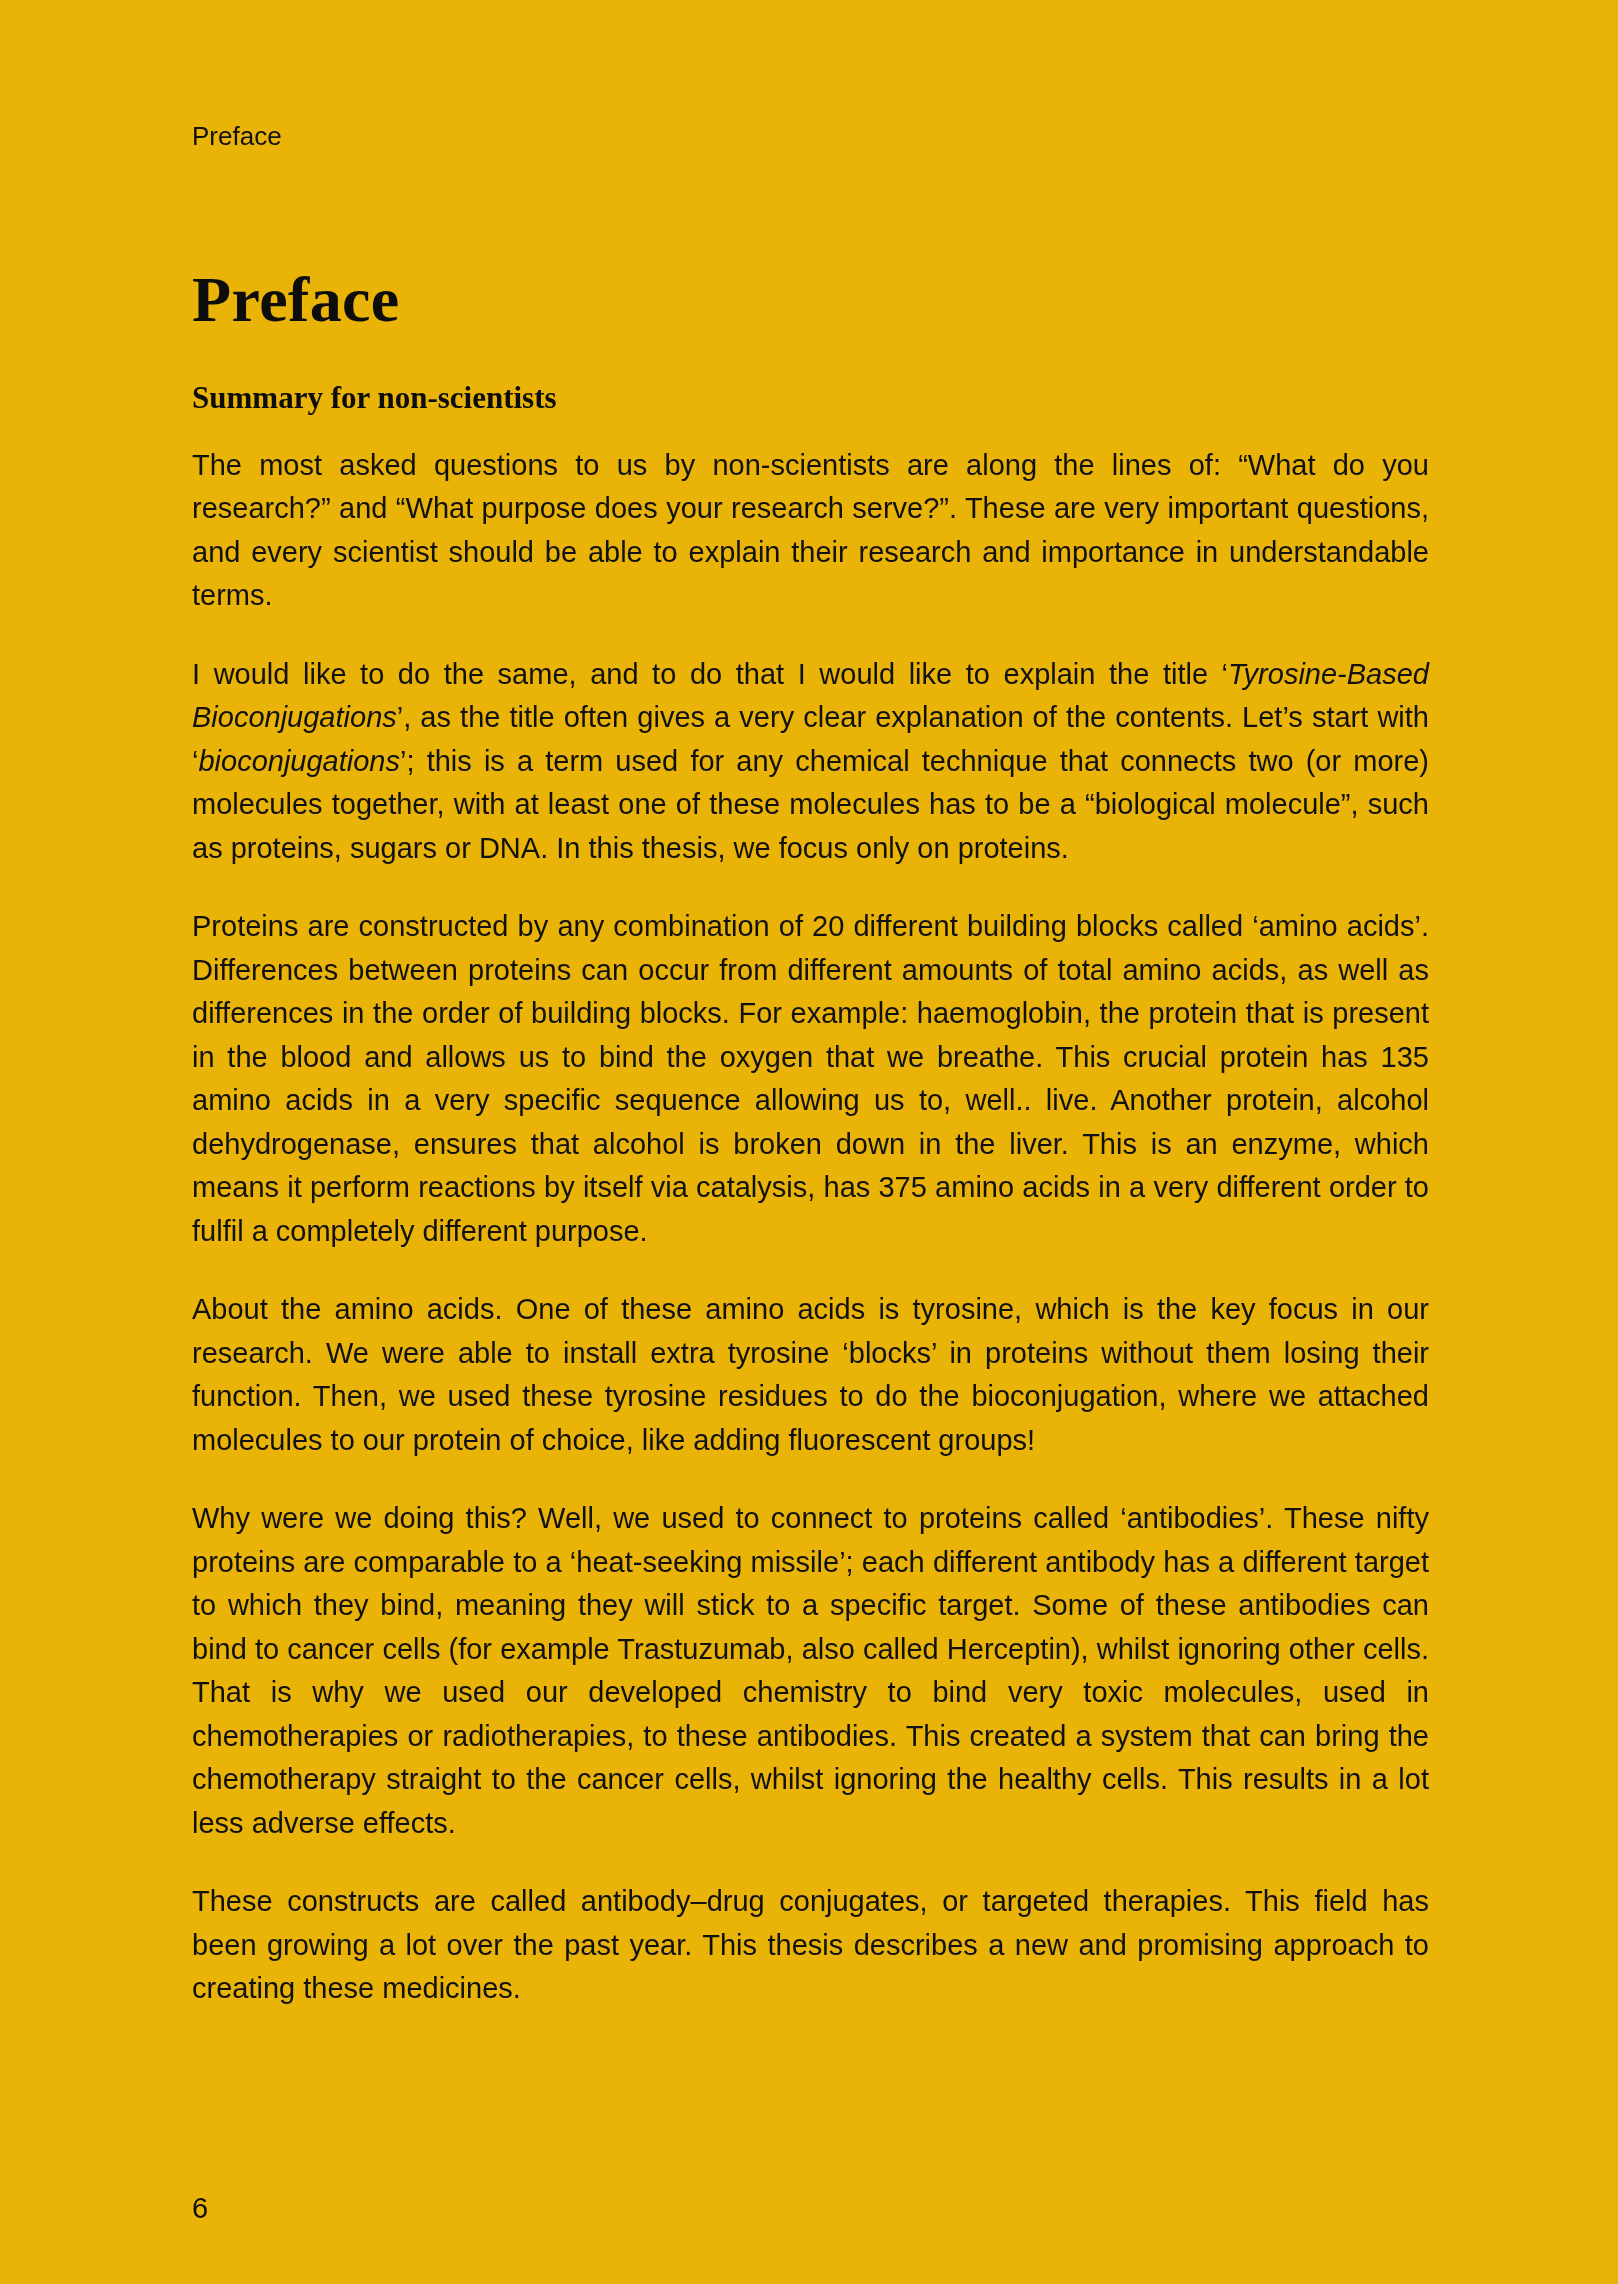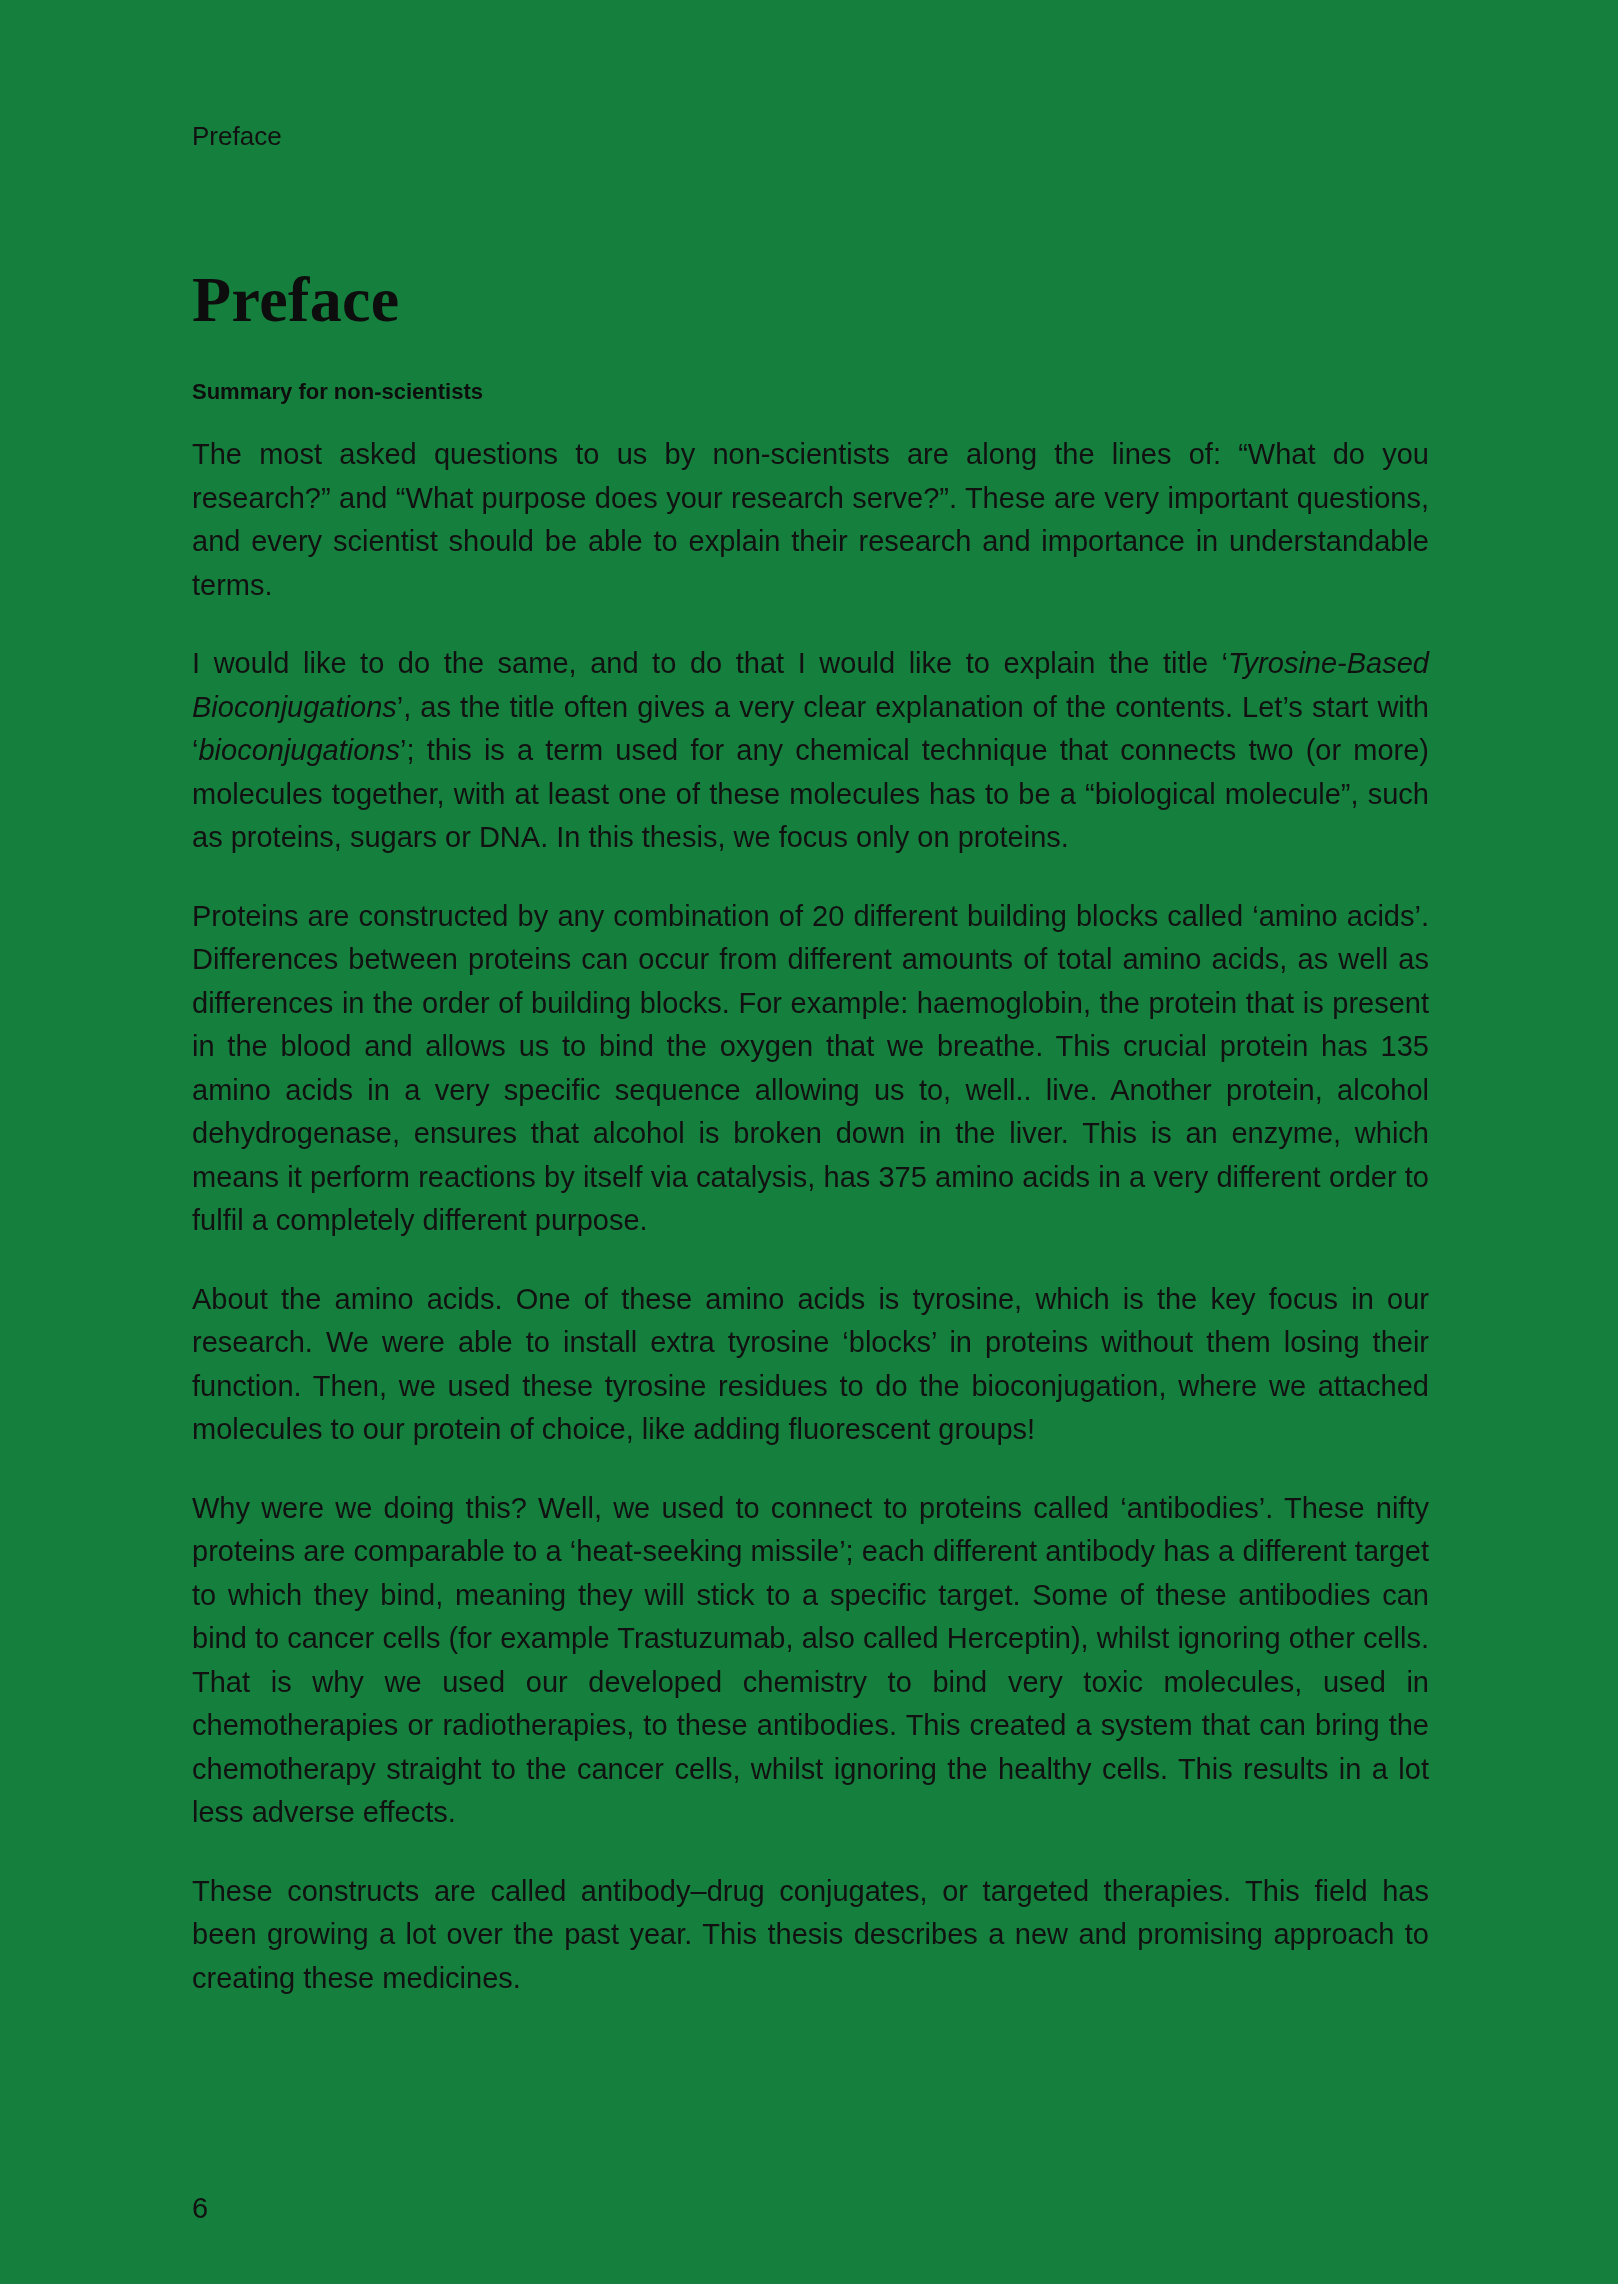--- a/index.html
+++ b/index.html
@@ -5,21 +5,21 @@
   html, body {
     margin: 0;
     padding: 0;
     background: #ffffff;
   }
   .page {
     position: relative;
     width: 1619px;
     height: 2284px;
     box-sizing: border-box;
-    background: #15803d;
+    background: #eab308;
     color: #111111;
     font-family: "Liberation Sans", sans-serif;
     padding: 120px 190px 0 192px;
     overflow: hidden;
   }
   .running-header {
     font-size: 26px;
     line-height: 1.25;
     color: #111111;
     margin: 0;
@@ -27,23 +27,23 @@
   .doc-title {
     font-family: "Liberation Serif", serif;
     font-weight: 700;
     font-size: 64px;
     line-height: 1.05;
     color: #0d0d0d;
     margin: 113px 0 0 0;
     letter-spacing: 0.4px;
   }
   .doc-subheading {
-    font-family: Liberation Sans, sans-serif;
+    font-family: Liberation Serif, serif;
     font-weight: 700;
-    font-size: 22px;
+    font-size: 31px;
     line-height: 1.2;
     color: #0d0d0d;
     margin: 46px 0 8px 0;
   }
   .para {
     font-size: 29px;
     line-height: 1.5;
     text-align: justify;
     margin: 35px 0 0 0;
     color: #111111;

